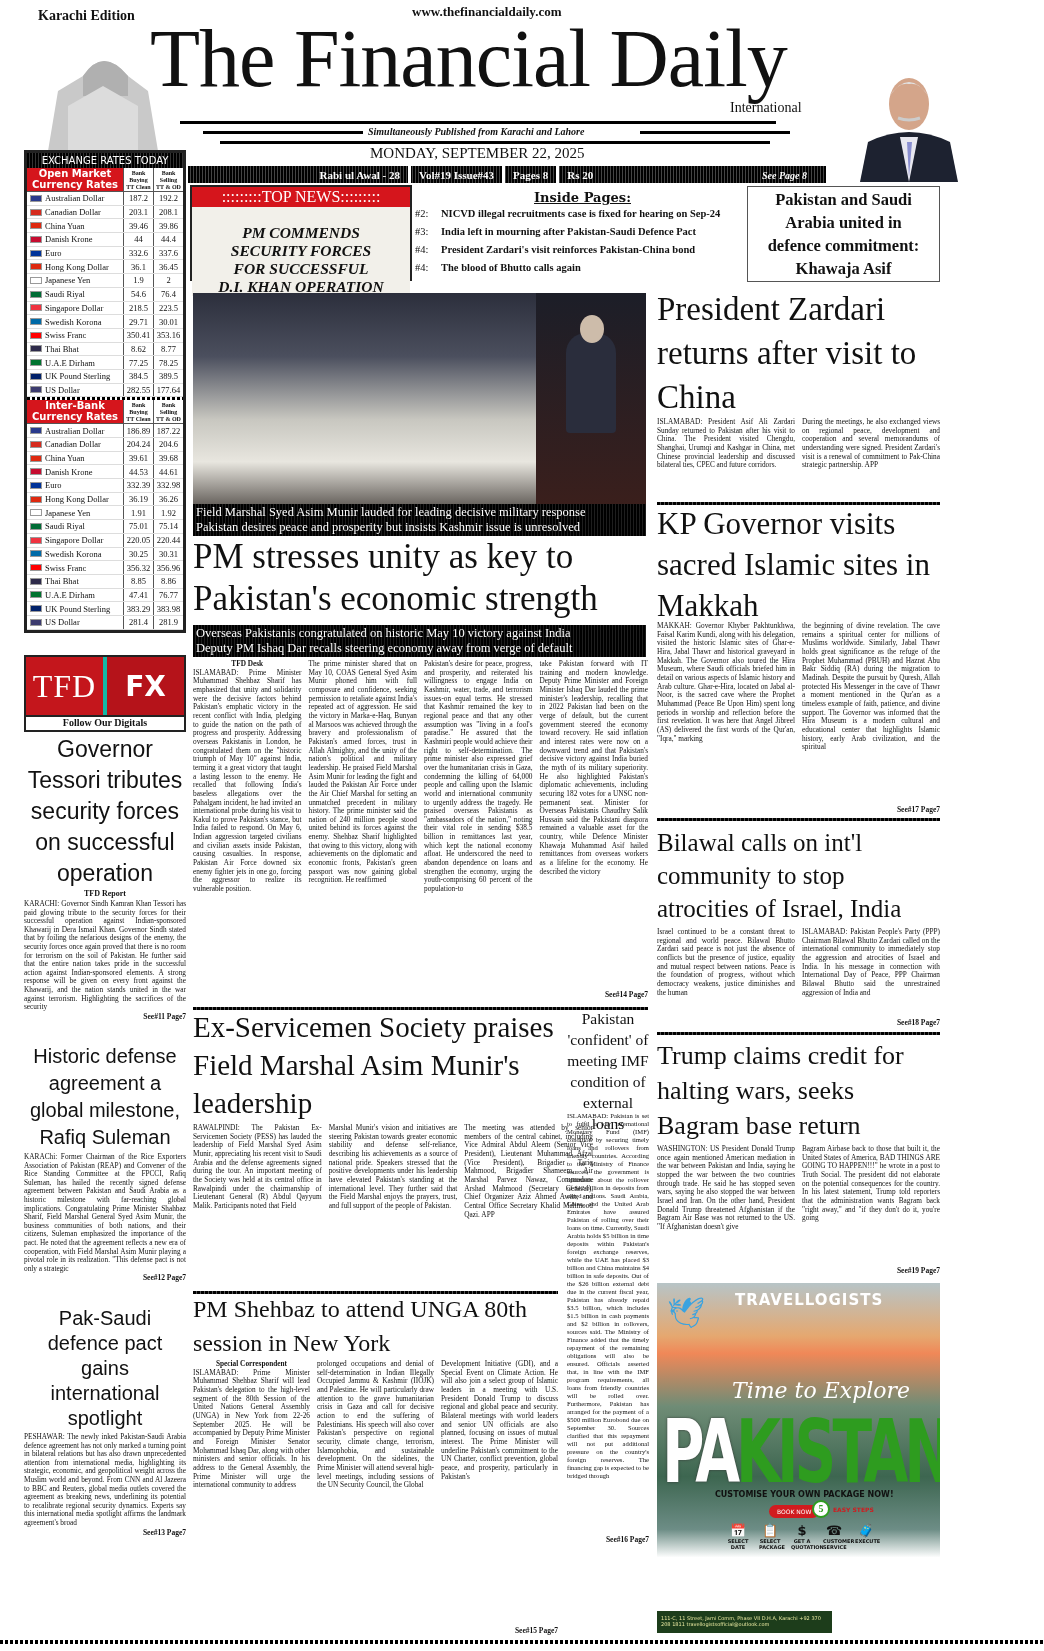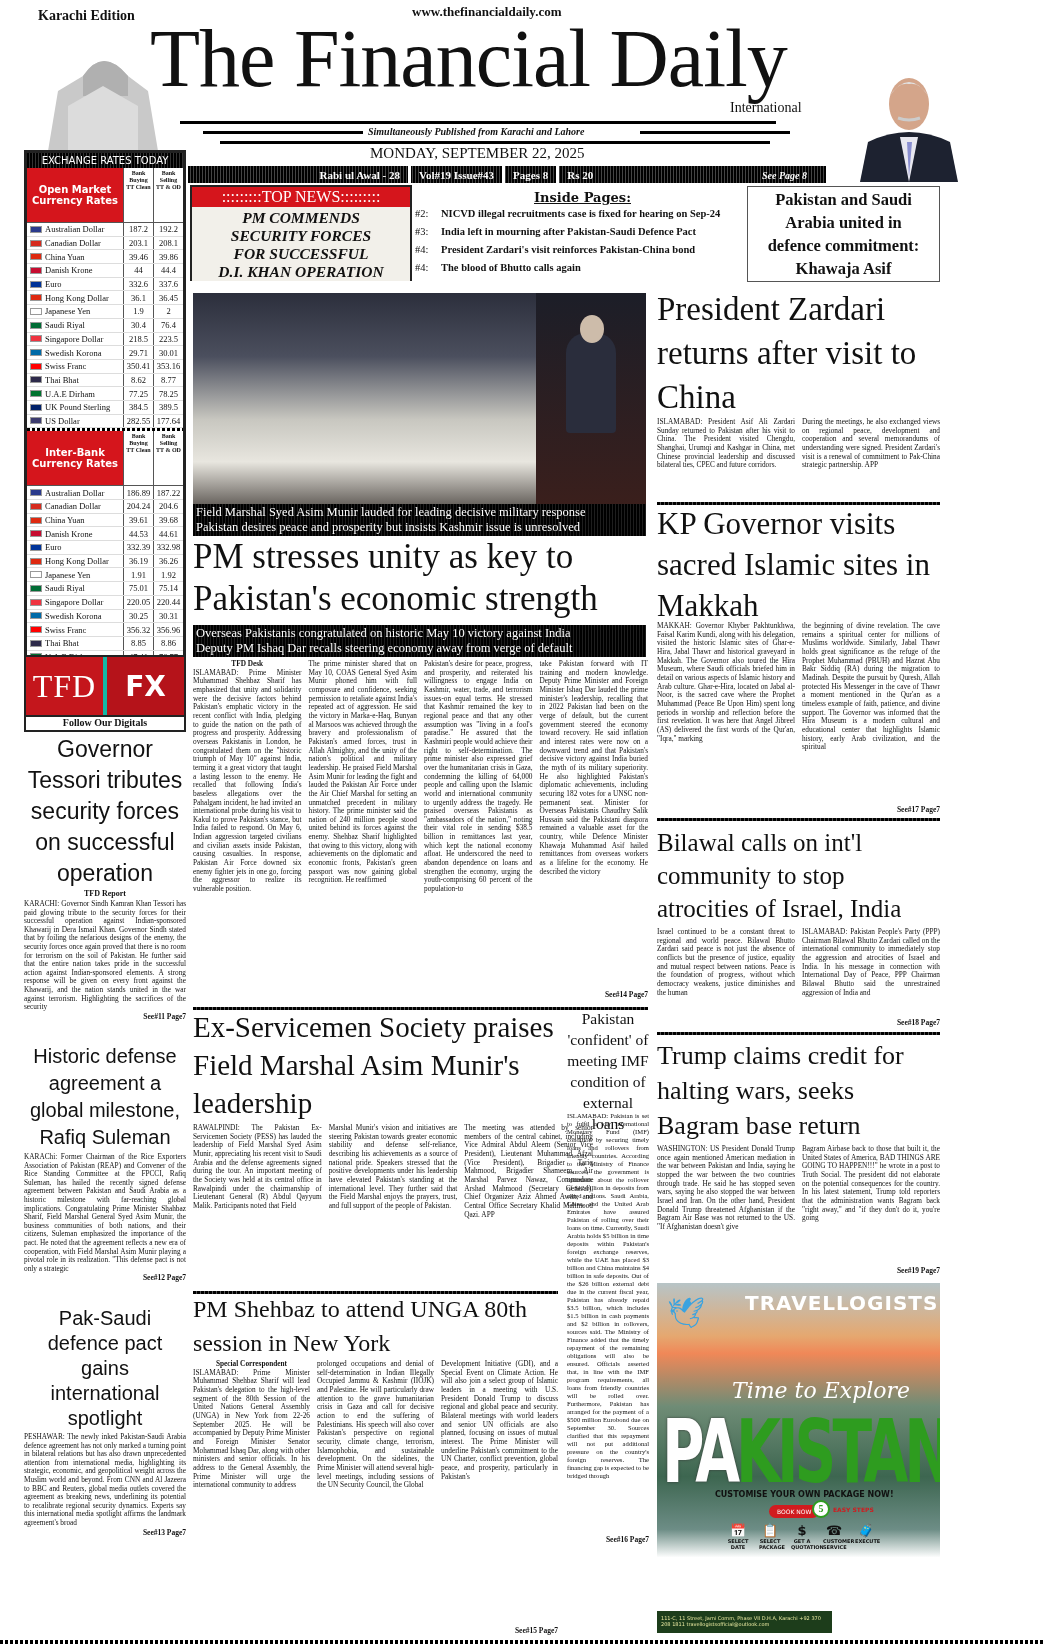--- a/index.html
+++ b/index.html
@@ -11,60 +11,60 @@
 .intl{left:730px;top:100px;font-size:14px}
 .rule{background:#000;height:3px}
 .tagline{left:368px;top:126px;font-size:10px;font-style:italic;font-weight:bold}
 .dateline{left:370px;top:145px;font-size:15px}
 .mazar{left:28px;top:46px;width:150px;height:105px}
 .minister{left:860px;top:62px;width:98px;height:120px}
 
 .fx{left:24px;top:150px;width:162px;border:3px solid #222;background:#fff;font-size:9px}
 .fx-title{background:#1a1a1a;color:#fff;text-align:center;font-family:"DejaVu Sans",sans-serif;font-size:10px;padding:2px 0;background-image:repeating-linear-gradient(90deg,#000 0 2px,#333 2px 3px)}
 .fx-head{display:flex;border-bottom:1px solid #555}
-.fx-head .lbl{width:96px;background:#d5151c;color:#fff;font-family:"DejaVu Sans",sans-serif;font-weight:bold;font-size:10px;line-height:11px;text-align:center;padding:16px 0}
+.fx-head .lbl{width:96px;background:#d5151c;color:#fff;font-family:"DejaVu Sans",sans-serif;font-weight:bold;font-size:10px;line-height:11px;text-align:center;padding:0 0}
 .fx-head .c{flex:1;font-size:6px;text-align:center;font-weight:bold;line-height:7px;border-left:1px solid #555;padding-top:2px}
 .fx-row{display:flex;height:13.7px;align-items:center;border-bottom:1px solid #ddd}
 .fx-row .flag{width:12px;height:7px;margin:0 3px 0 3px;border:1px solid #999}
 .fx-row .name{width:78px;font-size:8.5px;white-space:nowrap;overflow:hidden}
 .fx-row .v{flex:1;font-size:8.5px;border-left:1px solid #555;height:100%;display:flex;align-items:center;justify-content:center}
 .fx-sep{height:3px;background:repeating-linear-gradient(90deg,#000 0 3px,#fff 3px 5px)}
 .tfd{left:24px;top:655px;width:162px;height:62px;display:flex;border:2px solid #222}
 .tfd .a{flex:1;background:#c4161c;color:#fff;font-size:32px;display:flex;align-items:center;justify-content:center;letter-spacing:1px}
 .tfd .b{flex:1;background:#b5131a;color:#fff;font-size:28px;font-weight:bold;display:flex;align-items:center;justify-content:center;font-family:"DejaVu Sans",sans-serif;border-left:4px solid #14b8a6}
 .follow{left:24px;top:716px;width:162px;height:16px;border:2px solid #222;border-top:none;font-weight:bold;font-size:10px;text-align:center;line-height:14px}
 .leftcol{left:24px;width:162px;text-align:center}
 .lh{font-size:23px;line-height:31px;font-family:"Liberation Sans",sans-serif;font-weight:normal}
 .lbody{font-size:7.3px;line-height:8.6px;text-align:justify;margin-top:2px}
 .see{text-align:right;font-weight:bold;font-size:7.5px}
 
 .bar{left:188px;top:166px;width:638px;height:17px;background:repeating-linear-gradient(90deg,#000 0 2px,#444 2px 3px);color:#fff;font-weight:bold;font-size:11px;display:flex;align-items:center}
 .bar span{padding:0 8px;border-right:3px solid #fff;height:100%;display:flex;align-items:center}
 .topnews{left:190px;top:185px;width:222px;height:96px;border:2px solid #222}
 .topnews .hd{background:#d5151c;color:#fff;font-size:16px;text-align:center;height:20px;line-height:20px}
-.topnews .bd{background:#f2f0ea;text-align:center;font-weight:bold;font-style:italic;font-size:15.5px;line-height:18px;padding-top:2px}
+.topnews .bd{background:#f2f0ea;text-align:center;font-weight:bold;font-style:italic;font-size:15.5px;line-height:18px;padding-top:17px}
 .inside{left:415px;top:190px;width:335px}
 .inside .t{text-align:center;font-size:13px;font-weight:bold;text-decoration:underline;font-family:"DejaVu Serif",serif}
 .inside .r{font-size:10.5px;font-weight:bold;line-height:18px;white-space:nowrap}
 .inside .r b{display:inline-block;width:26px;font-weight:normal}
 .psa{left:747px;top:186px;width:193px;height:96px;border:1px solid #555;text-align:center;font-weight:bold;font-size:16.5px;line-height:23px;padding-top:1px}
 .seepage{left:762px;top:170px;color:#fff;font-size:10px;font-style:italic;font-weight:bold}
 
 .photo{left:193px;top:293px;width:453px;height:211px;background:linear-gradient(180deg,#2c2f3c 0%,#4b4f5e 30%,#c8c7c0 60%,#e8e6df 80%,#6a6560 100%);overflow:hidden}
 .photo .pod{position:absolute;right:0;top:0;width:110px;height:211px;background:linear-gradient(180deg,#1c1e28,#3a1f1c)}
 .photo .spk{position:absolute;right:30px;top:40px;width:50px;height:100px;background:#2a2d3c;border-radius:20px 20px 4px 4px}
 .photo .head{position:absolute;right:42px;top:22px;width:24px;height:28px;background:#cdbcaa;border-radius:50%}
 .caption{left:193px;top:504px;width:453px;background:repeating-linear-gradient(90deg,#000 0 2px,#1e1e1e 2px 3px);color:#fff;font-size:12.5px;line-height:15px;padding:1px 3px;white-space:nowrap;overflow:hidden}
 .bighead{font-weight:normal;font-family:"Liberation Serif",serif;line-height:1.15}
 .cols{display:flex;gap:7px}
 .cols .col{flex:1;font-size:7.3px;line-height:8.65px;text-align:justify}
 .sep{height:3px;background:repeating-linear-gradient(90deg,#000 0 3px,#555 3px 4px)}
 
 .ad{left:657px;top:1283px;width:283px;height:352px;background:linear-gradient(180deg,#b7c4c7 0%,#e5a870 15%,#f08858 20%,#6f8c76 35%,#3d6650 55%,#6d8d86 70%,#ffffff 78%,#ffffff 100%);overflow:hidden}
-.ad .brand{position:absolute;left:88px;top:8px;color:#fff;font-family:"DejaVu Sans",sans-serif;font-weight:bold;font-size:20px;letter-spacing:1px}
+.ad .brand{position:absolute;left:78px;top:8px;color:#fff;font-family:"DejaVu Sans",sans-serif;font-weight:bold;font-size:15px;letter-spacing:1px}
 .ad .dove{position:absolute;left:10px;top:12px;color:#3aa3e0;font-size:30px}
 .ad .time{position:absolute;left:75px;top:95px;color:#fff;font-style:italic;font-size:22px;font-family:"DejaVu Serif",serif}
 .ad .pk{position:absolute;left:5px;top:118px;font-family:"DejaVu Sans",sans-serif;font-weight:bold;font-size:58px;letter-spacing:-4px;transform:scaleY(1.5);transform-origin:top}
 .ad .pk .w{color:#fff;text-shadow:0 0 2px #333}
 .ad .pk .g{color:#2e9c1f}
 .ad .cust{position:absolute;left:58px;top:207px;font-family:"DejaVu Sans",sans-serif;font-weight:bold;font-size:8px}
 .ad .book{position:absolute;left:112px;top:222px;background:#d11b1f;color:#fff;font-size:6px;padding:3px 8px;border-radius:8px;font-family:"DejaVu Sans",sans-serif}
 .ad .five{position:absolute;left:155px;top:217px;width:18px;height:18px;border-radius:50%;border:2px solid #2e9c1f;background:#fff;color:#2e9c1f;text-align:center;line-height:14px;font-size:10px;font-weight:bold}
 .ad .easy{position:absolute;left:176px;top:223px;color:#d11b1f;font-size:6px;font-weight:bold;font-family:"DejaVu Sans",sans-serif}
 .ad .steps{position:absolute;left:70px;top:240px;display:flex;gap:10px}
@@ -194,21 +194,21 @@
       </div>
       <div class="fx-row">
         <span class="flag" style="background: rgb(255, 255, 255);"></span>
         <span class="name">Japanese Yen</span>
         <span class="v">1.9</span>
         <span class="v">2</span>
       </div>
       <div class="fx-row">
         <span class="flag" style="background: rgb(0, 108, 53);"></span>
         <span class="name">Saudi Riyal</span>
-        <span class="v">30.4</span>
+        <span class="v">54.6</span>
         <span class="v">76.4</span>
       </div>
       <div class="fx-row">
         <span class="flag" style="background: rgb(239, 51, 64);"></span>
         <span class="name">Singapore Dollar</span>
         <span class="v">218.5</span>
         <span class="v">223.5</span>
       </div>
       <div class="fx-row">
         <span class="flag" style="background: rgb(0, 106, 167);"></span>

